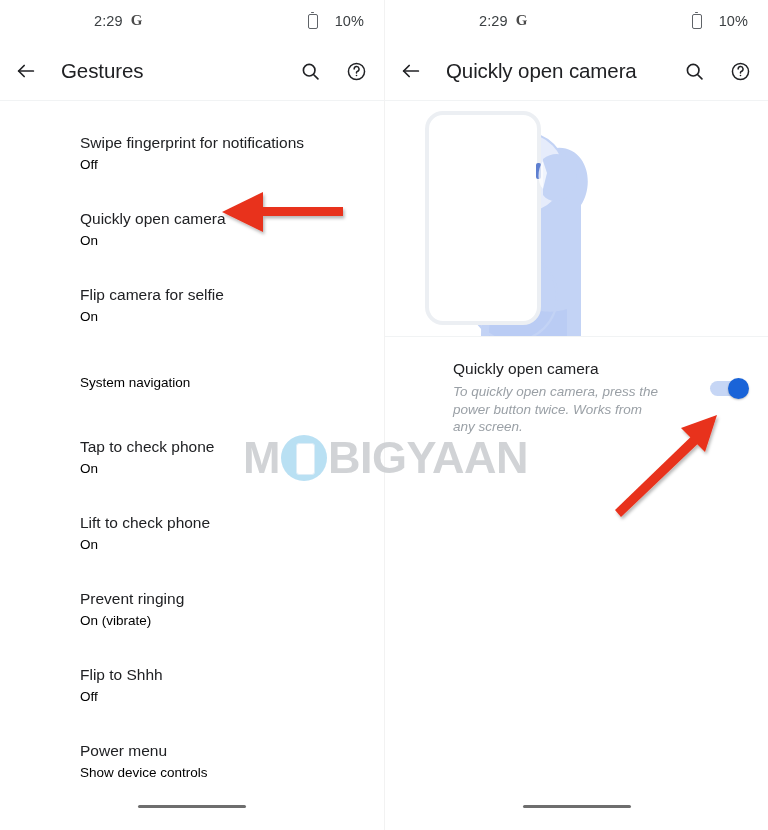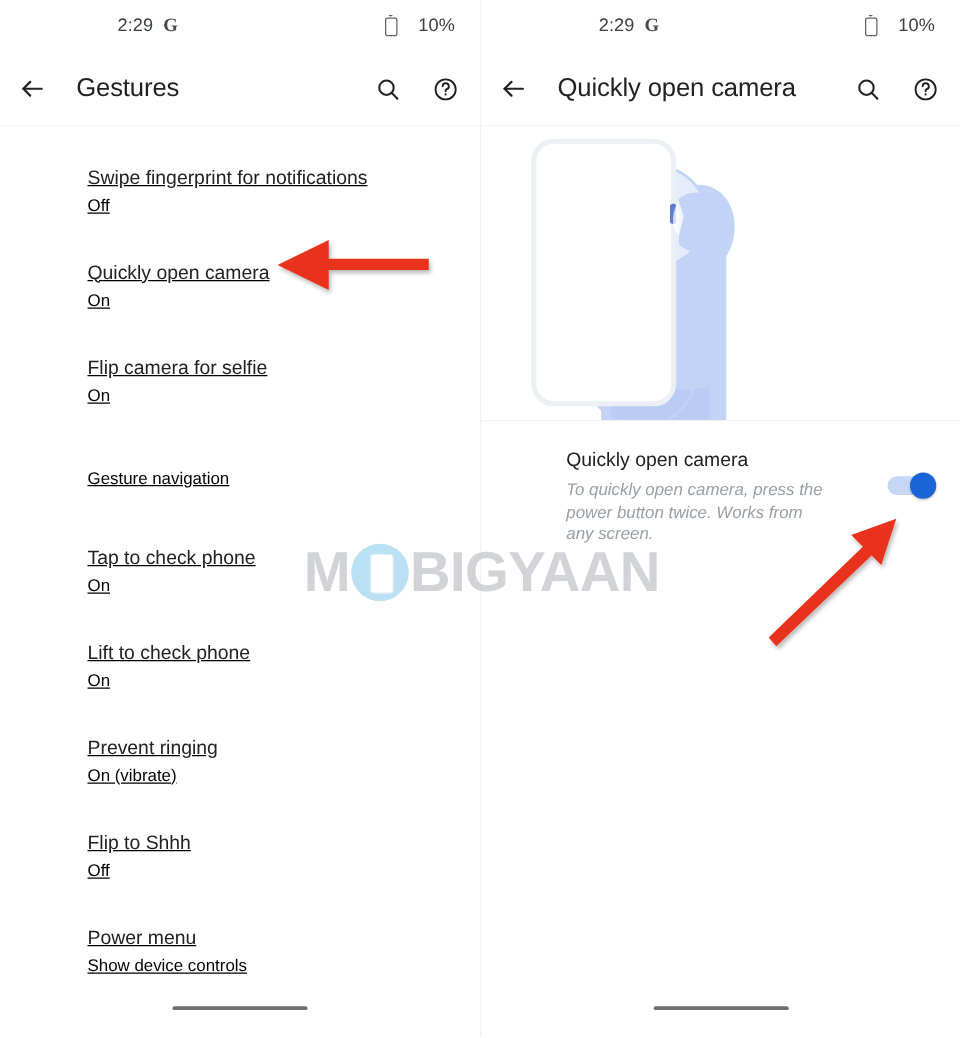--- a/index.html
+++ b/index.html
@@ -35,21 +35,20 @@
   .statusbar {
     height: 42px;
     display: flex;
     align-items: center;
     padding: 0 20px;
     box-sizing: border-box;
     position: relative;
   }
   .status-left {
     display: flex;
-    align-items: center;
     gap: 8px;
     margin-left: 74px;
   }
   .status-time {
     font-size: 14.5px;
     color: #3c4043;
     letter-spacing: 0.1px;
   }
   .g-logo {
     font-size: 15px;
@@ -117,22 +116,21 @@
     justify-content: center;
   }
   .appbar-divider {
     height: 1px;
     background: #f1f3f4;
     width: 100%;
   }
 
   
   .settings-list {
-    padding: 14px 0 0 0;
-    text-decoration: underline;
+    padding: 14px 0 0 10px;
   }
   .list-item {
     padding: 0 24px 0 70px;
     height: 76px;
     box-sizing: border-box;
     display: flex;
     flex-direction: column;
     justify-content: center;
   }
   .item-title {
@@ -318,21 +316,21 @@
       </div>
       <div class="list-item">
         <span class="item-title">Quickly open camera</span>
         <span class="item-summary">On</span>
       </div>
       <div class="list-item">
         <span class="item-title">Flip camera for selfie</span>
         <span class="item-summary">On</span>
       </div>
       <div class="list-item">
-        <span class="item-summary">Gesture navigation</span>
+        <span class="item-summary">System navigation</span>
       </div>
       <div class="list-item">
         <span class="item-title">Tap to check phone</span>
         <span class="item-summary">On</span>
       </div>
       <div class="list-item">
         <span class="item-title">Lift to check phone</span>
         <span class="item-summary">On</span>
       </div>
       <div class="list-item">

